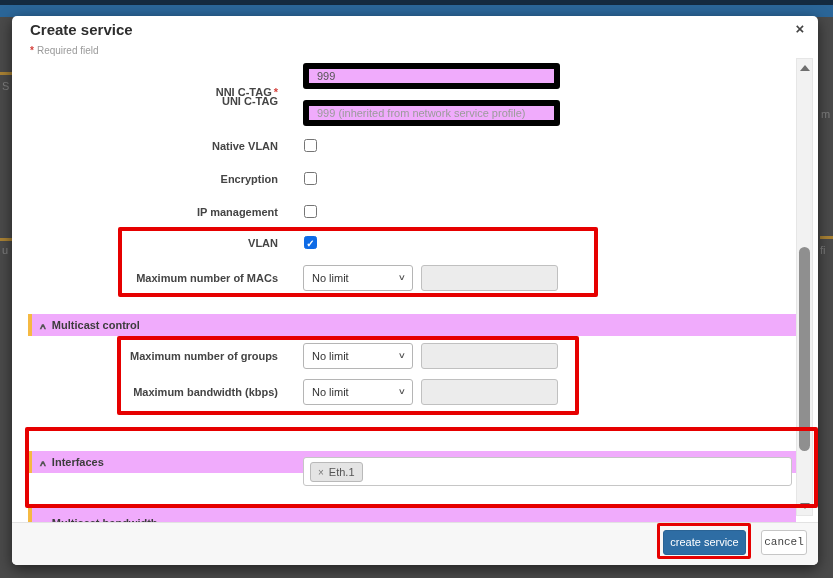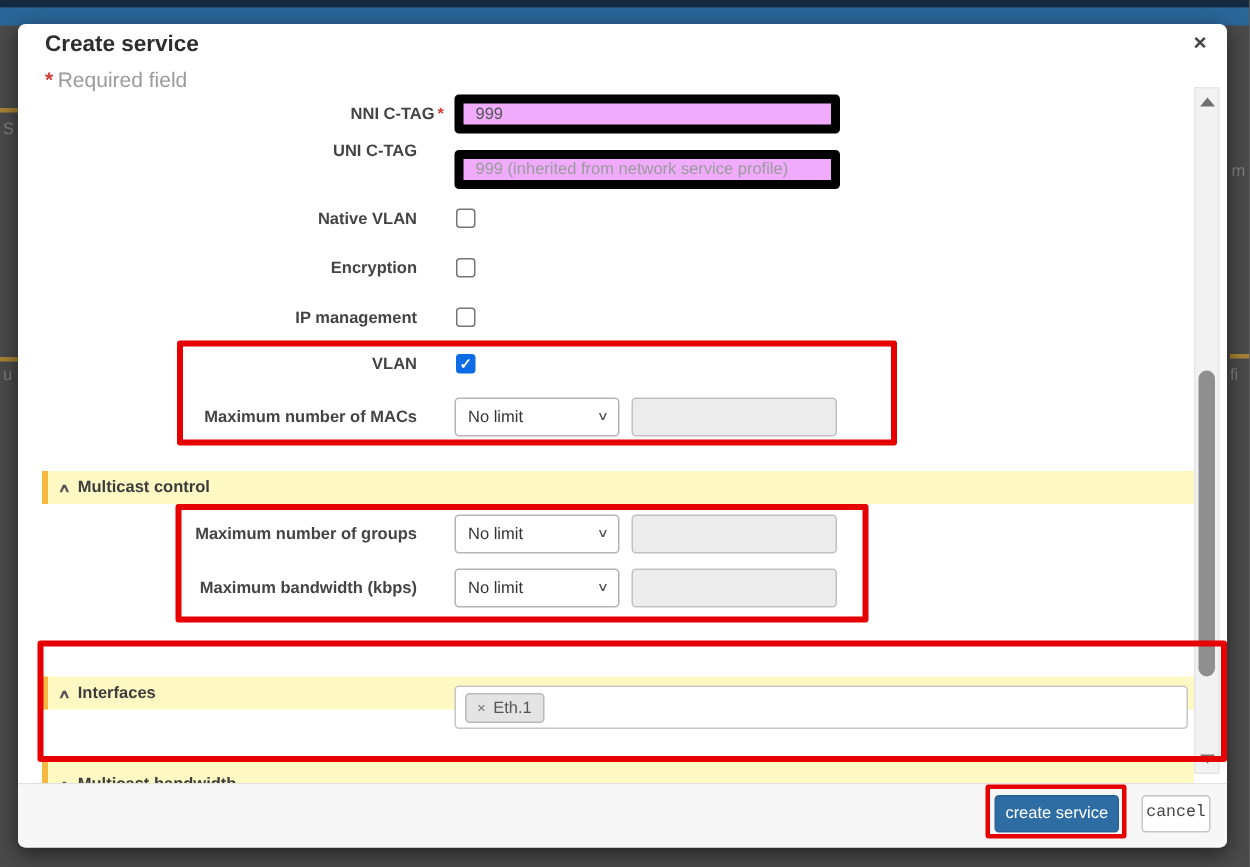--- a/index.html
+++ b/index.html
@@ -7,42 +7,42 @@
     background:#4a4a4a;font-family:"Liberation Sans",sans-serif;}
   
   .nav-dark{position:absolute;left:0;top:0;width:833px;height:5px;background:#142a40;}
   .nav-blue{position:absolute;left:0;top:5px;width:833px;height:12px;background:#2b6699;}
   .bg-hint{position:absolute;color:#cfcfcf;opacity:.38;font-size:11px;}
   .bg-line{position:absolute;height:3px;background:#c9962e;opacity:.75;}
   
   .modal{position:absolute;left:12px;top:16px;width:806px;height:549px;background:#fff;
     border-radius:5px;box-shadow:0 4px 14px rgba(0,0,0,.55);}
   .modal-title{position:absolute;left:18px;top:5px;font-size:15px;font-weight:bold;color:#2e2e2e;}
-  .req-note{position:absolute;left:18px;top:29px;font-size:14px;color:#9a9a9a;}
+  .req-note{position:absolute;left:18px;top:29px;font-size:10px;color:#9a9a9a;}
   .req-star{color:#d43f3a;font-weight:bold;margin-right:3px;}
   .close-btn{position:absolute;left:779px;top:4px;width:18px;height:18px;text-align:center;
     line-height:18px;font-size:15px;font-weight:bold;color:#444;cursor:pointer;}
   
   .flabel{position:absolute;left:0;width:266px;text-align:right;font-size:11px;
     font-weight:bold;color:#444;line-height:13px;white-space:nowrap;}
   .req-mark{color:#d43f3a;margin-left:2px;}
   .tinput{position:absolute;box-sizing:border-box;border:6px solid #000000;border-radius:3px;
     font-family:"Liberation Sans",sans-serif;font-size:11px;color:#555;padding:0 8px;background:#f0abfc;outline:none;}
   .tinput::placeholder{color:#9b9b9b;}
   .dinput{background:#ececec;border:1px solid #c0c0c0;}
   .cbox{position:absolute;width:13px;height:13px;box-sizing:border-box;border:1px solid #757575;
     border-radius:2.5px;background:#fff;}
   .cbox.checked{background:#0e6be6;border-color:#0e6be6;color:#fff;font-size:10px;
     font-weight:bold;text-align:center;line-height:13px;}
   .selbox{position:absolute;box-sizing:border-box;border:1px solid #b5b5b5;border-radius:3px;
     background:#fff;font-size:11px;color:#333;}
   .selbox .seltext{position:absolute;left:8px;top:50%;transform:translateY(-50%);}
   .selbox .chev{position:absolute;right:7px;top:50%;transform:translateY(-55%) scaleX(1.4);
     font-size:8px;color:#555;}
-  .secbar{position:absolute;height:22px;background:#fef9c3;border-left:4px solid #f5b942;
+  .secbar{position:absolute;height:22px;background:#f0abfc;border-left:4px solid #f5b942;
     box-sizing:border-box;font-size:11px;font-weight:bold;color:#3c3c3c;line-height:22px;}
   .secbar .caret{font-size:8px;color:#555;margin:0 6px 0 8px;display:inline-block;transform:scaleX(1.5);}
   .taginput{position:absolute;box-sizing:border-box;border:1px solid #c6c6c6;border-radius:3px;
     background:#fff;}
   .chip{position:absolute;left:6px;top:4px;height:20px;box-sizing:border-box;background:#e4e4e4;
     border:1px solid #b9b9b9;border-radius:3px;font-size:11px;color:#555;line-height:18px;
     padding:0 7px;white-space:nowrap;}
   .chip .chipx{color:#777;font-size:10px;margin-right:5px;cursor:pointer;}
   .redbox{position:absolute;border:4px solid #e60000;border-radius:2px;box-sizing:border-box;
     pointer-events:none;z-index:40;}
@@ -81,21 +81,21 @@
   <div class="modal">
 
     <div class="modal-title">Create service</div>
     <div class="req-note">
       <span class="req-star">*</span><span>Required field</span>
     </div>
     <div class="close-btn">
       <span>×</span>
     </div>
 
-    <div class="flabel" style="top:54px;padding-left:18px;">
+    <div class="flabel" style="top:70px;">
       <span>NNI C-TAG</span><span class="req-mark">*</span>
     </div>
     <input class="tinput" style="left: 291px; top: 47px; width: 257px; height: 26px;" value="999">
 
     <div class="flabel" style="top:79px;">UNI C-TAG</div>
     <input class="tinput" style="left: 291px; top: 84px; width: 257px; height: 26px;" placeholder="999 (inherited from network service profile)">
 
     <div class="flabel" style="top:124px;">Native VLAN</div>
     <div class="cbox" style="left:292px;top:123px;"></div>
 

